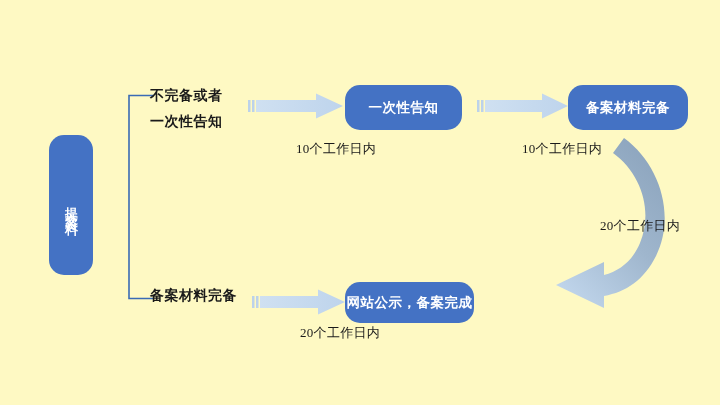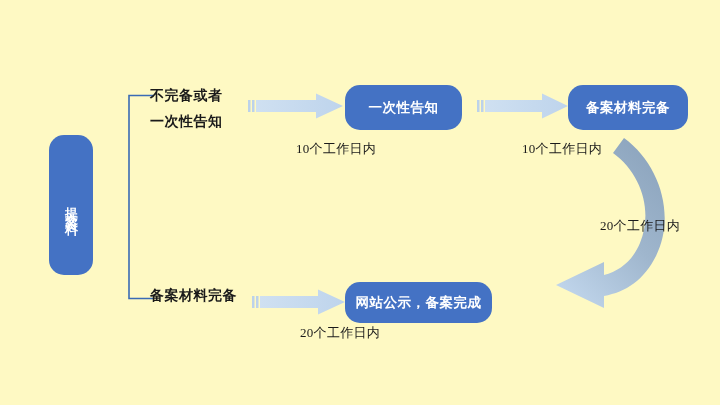--- a/index.html
+++ b/index.html
@@ -59,21 +59,21 @@
     left: 568px;
     top: 85px;
     width: 120px;
     height: 45px;
     font-size: 13.5px;
   }
 
   #box-publish {
     left: 345px;
     top: 282px;
-    width: 147px;
+    width: 129px;
     height: 41px;
     font-size: 13.5px;
   }
 
   
   #bracket {
     position: absolute;
     left: 112px;
     top: 94px;
     width: 44px;

